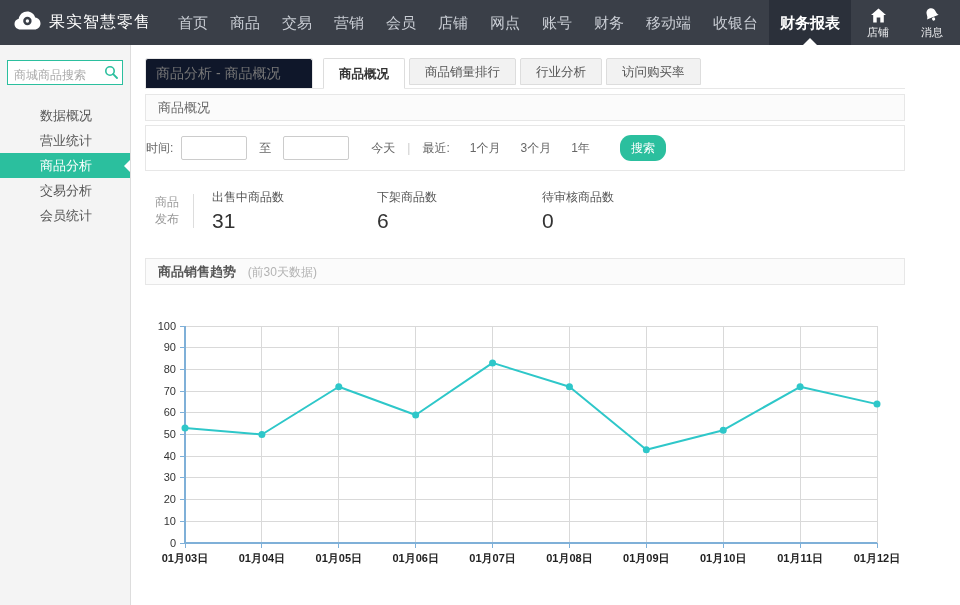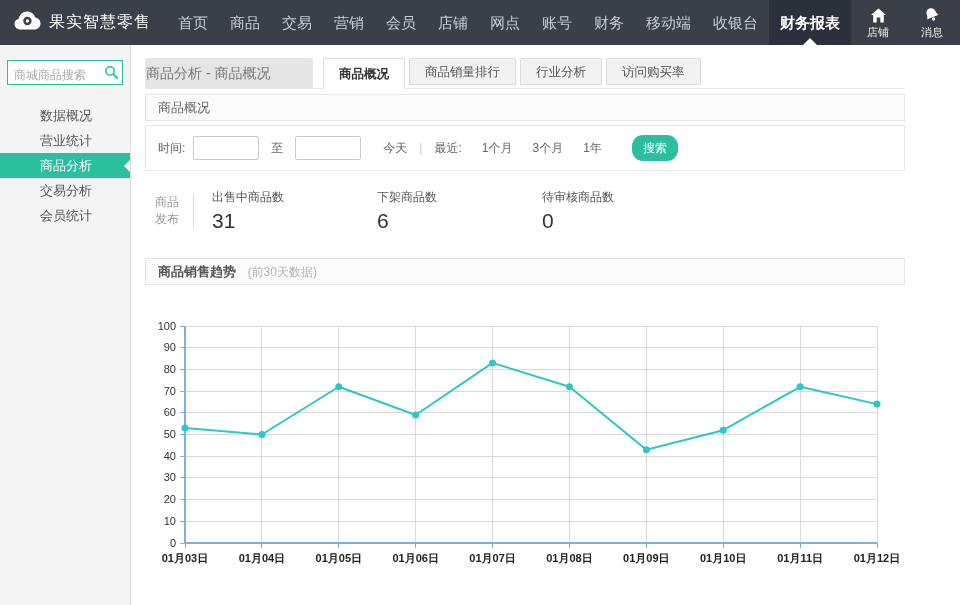--- a/index.html
+++ b/index.html
@@ -51,35 +51,35 @@
   .side-menu { }
   .side-menu .side-item:nth-child(n) { margin-top:0; }
   .side-item { margin-top:0; }
   .side-menu > * { margin-bottom:0; }
   .side-menu .side-item { }
   .side-menu { row-gap:0; }
 
   
   .header-row { display:flex; align-items:flex-end; border-bottom:1px solid #e7e7e7; height:34px; width:760px; }
   .page-title-box { width:168px; height:30px; border:1px solid #e7e7e7; border-bottom:none;
-    border-radius:3px 3px 0 0; font-size:14px; color:#777; line-height:29px; background:#e5e5e5; }
+    border-radius:3px 3px 0 0; font-size:14px; color:#777; line-height:29px; padding-left:10px; background:#0f172a; }
   .tabs { display:flex; align-items:flex-end; margin-left:10px; }
   .tab { height:27px; line-height:26px; padding:0 15px; font-size:12.5px; color:#555; background:#f2f2f2;
     border:1px solid #ddd; border-radius:2px 2px 0 0; margin-right:4px; margin-bottom:3px; cursor:pointer; white-space:nowrap; }
   .tab.active { height:31px; line-height:30px; background:#fff; color:#333; font-weight:bold;
     border-bottom:1px solid #fff; margin-bottom:-1px; position:relative; z-index:2; }
 
   
   .section-bar { width:760px; height:27px; background:#fbfbfb; border:1px solid #e7e7e7;
     line-height:25px; padding-left:12px; font-size:13px; color:#666; margin-top:5px; }
   .section-bar .bold { font-weight:bold; color:#555; }
   .section-note { font-size:12px; color:#b3b3b3; margin-left:8px; font-weight:normal; }
 
   .filter-box { width:760px; height:46px; border:1px solid #e7e7e7; margin-top:4px;
-    display:flex; align-items:center; padding:0 12px; font-size:12px; color:#666; }
+    display:flex; align-items:center; padding:0 0; font-size:12px; color:#666; }
   .date-input { width:66px; height:24px; border:1px solid #ccc; border-radius:2px; background:#fff;
     margin-left:8px; padding:0 5px; font-size:12px; outline:none; }
   .to-label { margin:0 4px 0 12px; }
   .quick-link { margin-left:22px; cursor:pointer; }
   .pipe { color:#ccc; margin-left:12px; }
   .recent-label { margin-left:12px; }
   .range-link { margin-left:20px; cursor:pointer; }
   .search-btn { margin-left:30px; width:46px; height:26px; background:#2bbf9e; color:#fff;
     border:none; border-radius:11px; font-size:12px; cursor:pointer;
     font-family:"Liberation Sans","DejaVu Sans",sans-serif; }

